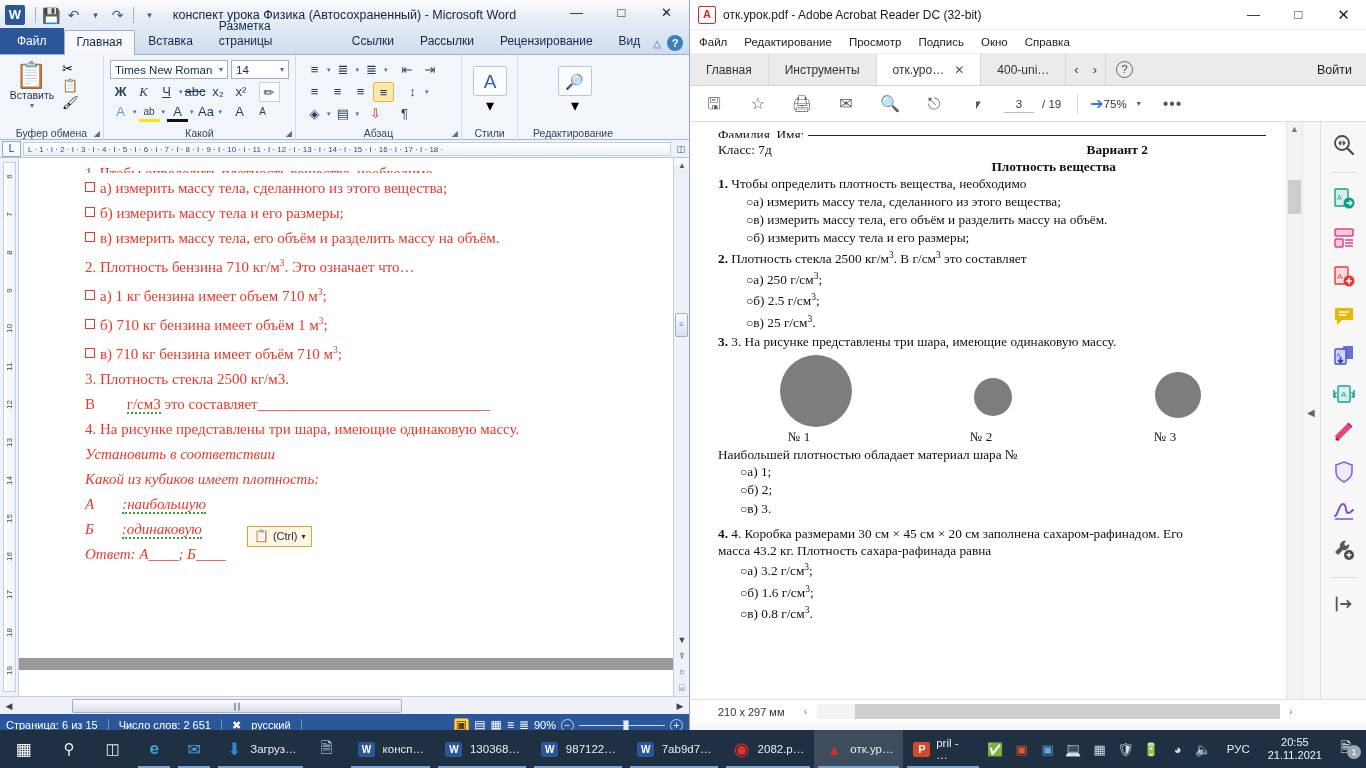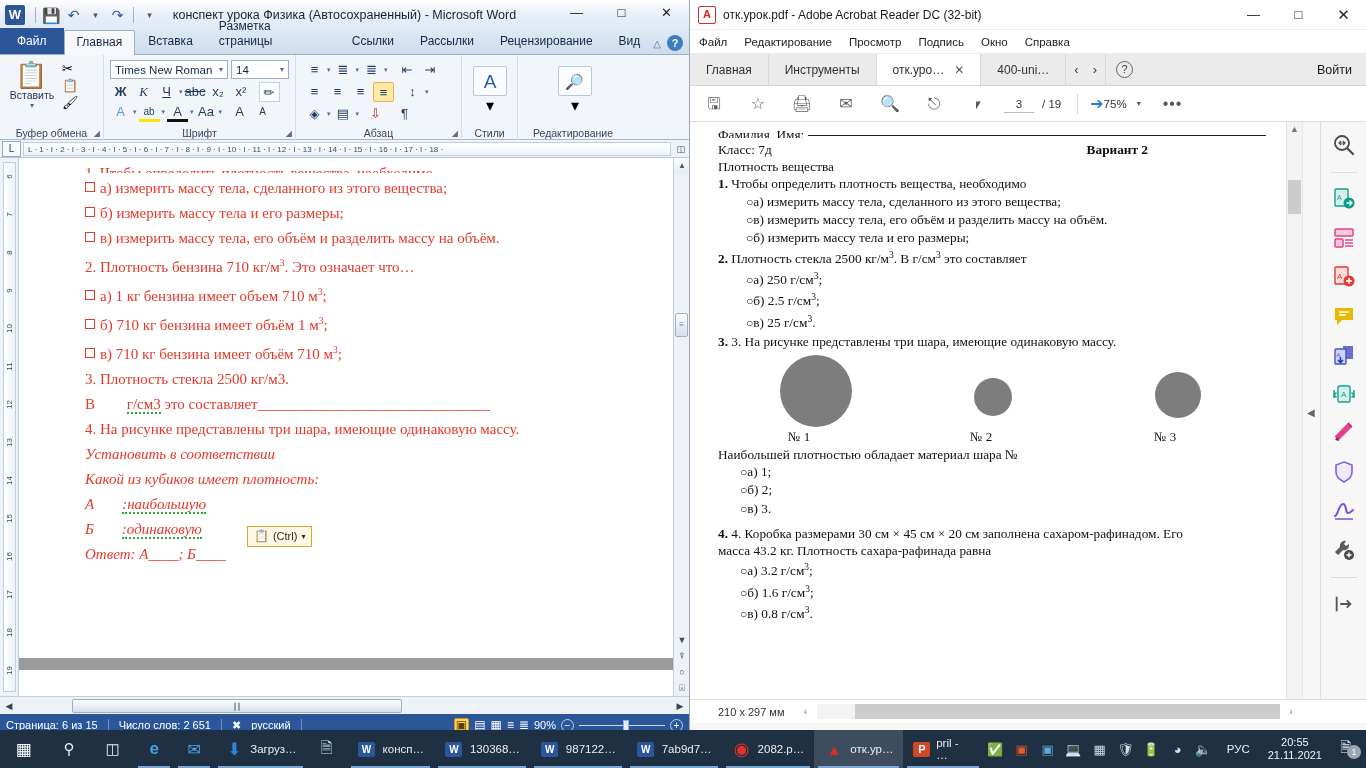--- a/index.html
+++ b/index.html
@@ -253,21 +253,21 @@
   .pdf-page {
     position: relative; margin: 0; background: #fff; height: 100%;
     font-family: "Liberation Serif", serif; color: #111; font-size: 13.3px; line-height: 17.2px;
     padding: 4px 20px 0 28px;
   }
   .pdf-page .hdrline { display: flex; align-items: baseline; }
   .pdf-page .blank { flex: 1; border-bottom: 1px solid #222; margin-left: 4px; position: relative; top: -3px; }
   .ocb { font-size: 12px; vertical-align: 0; }
   .ind { padding-left: 28px; }
   .ind2 { padding-left: 12px; }
-  .ctr { text-align: left; font-weight: normal; }
+  .ctr { text-align: right; font-weight: bold; }
   .balls { position: relative; height: 82px; }
   .ball { position: absolute; background: #7d7d7d; border-radius: 50%; }
   .balllbl { position: absolute; font-size: 13px; }
   .pdf-vscroll {
     width: 16px; background: #f3f3f3; border-left: 1px solid #e2e2e2; position: relative;
   }
   .pvs-arrow { height: 15px; text-align: center; font-size: 9px; color: #777; line-height: 15px; }
   .pvs-thumb { position: absolute; left: 1px; right: 1px; top: 58px; height: 34px; background: #cdcdcd; }
   .pdf-rail {
     width: 18px; background: #f7f7f7; position: relative; border-left: 1px solid #e6e6e6;
@@ -405,21 +405,21 @@
           <div class="mini-car">▾</div>
           <div class="fbtn" style="font-size:10px;border-bottom:3px solid #ffe400">ab</div>
           <div class="mini-car">▾</div>
           <div class="fbtn" style="border-bottom:3px solid #111">A</div>
           <div class="mini-car">▾</div>
           <div class="fbtn">Aa</div>
           <div class="mini-car">▾</div>
           <div class="fbtn" style="margin-left:5px">A</div>
           <div class="fbtn" style="font-size:10px">A</div>
         </div>
-        <div class="rgroup-label">Шрифт</div>
+        <div class="rgroup-label">Какой</div>
         <div class="rgroup-launcher">◢</div>
       </div>
 
       <div class="rgroup" style="width:166px">
         <div class="rrow" style="margin:2px 0 2px 4px">
           <div class="fbtn">≡</div>
           <div class="mini-car">▾</div>
           <div class="fbtn">≣</div>
           <div class="mini-car">▾</div>
           <div class="fbtn">≣</div>

